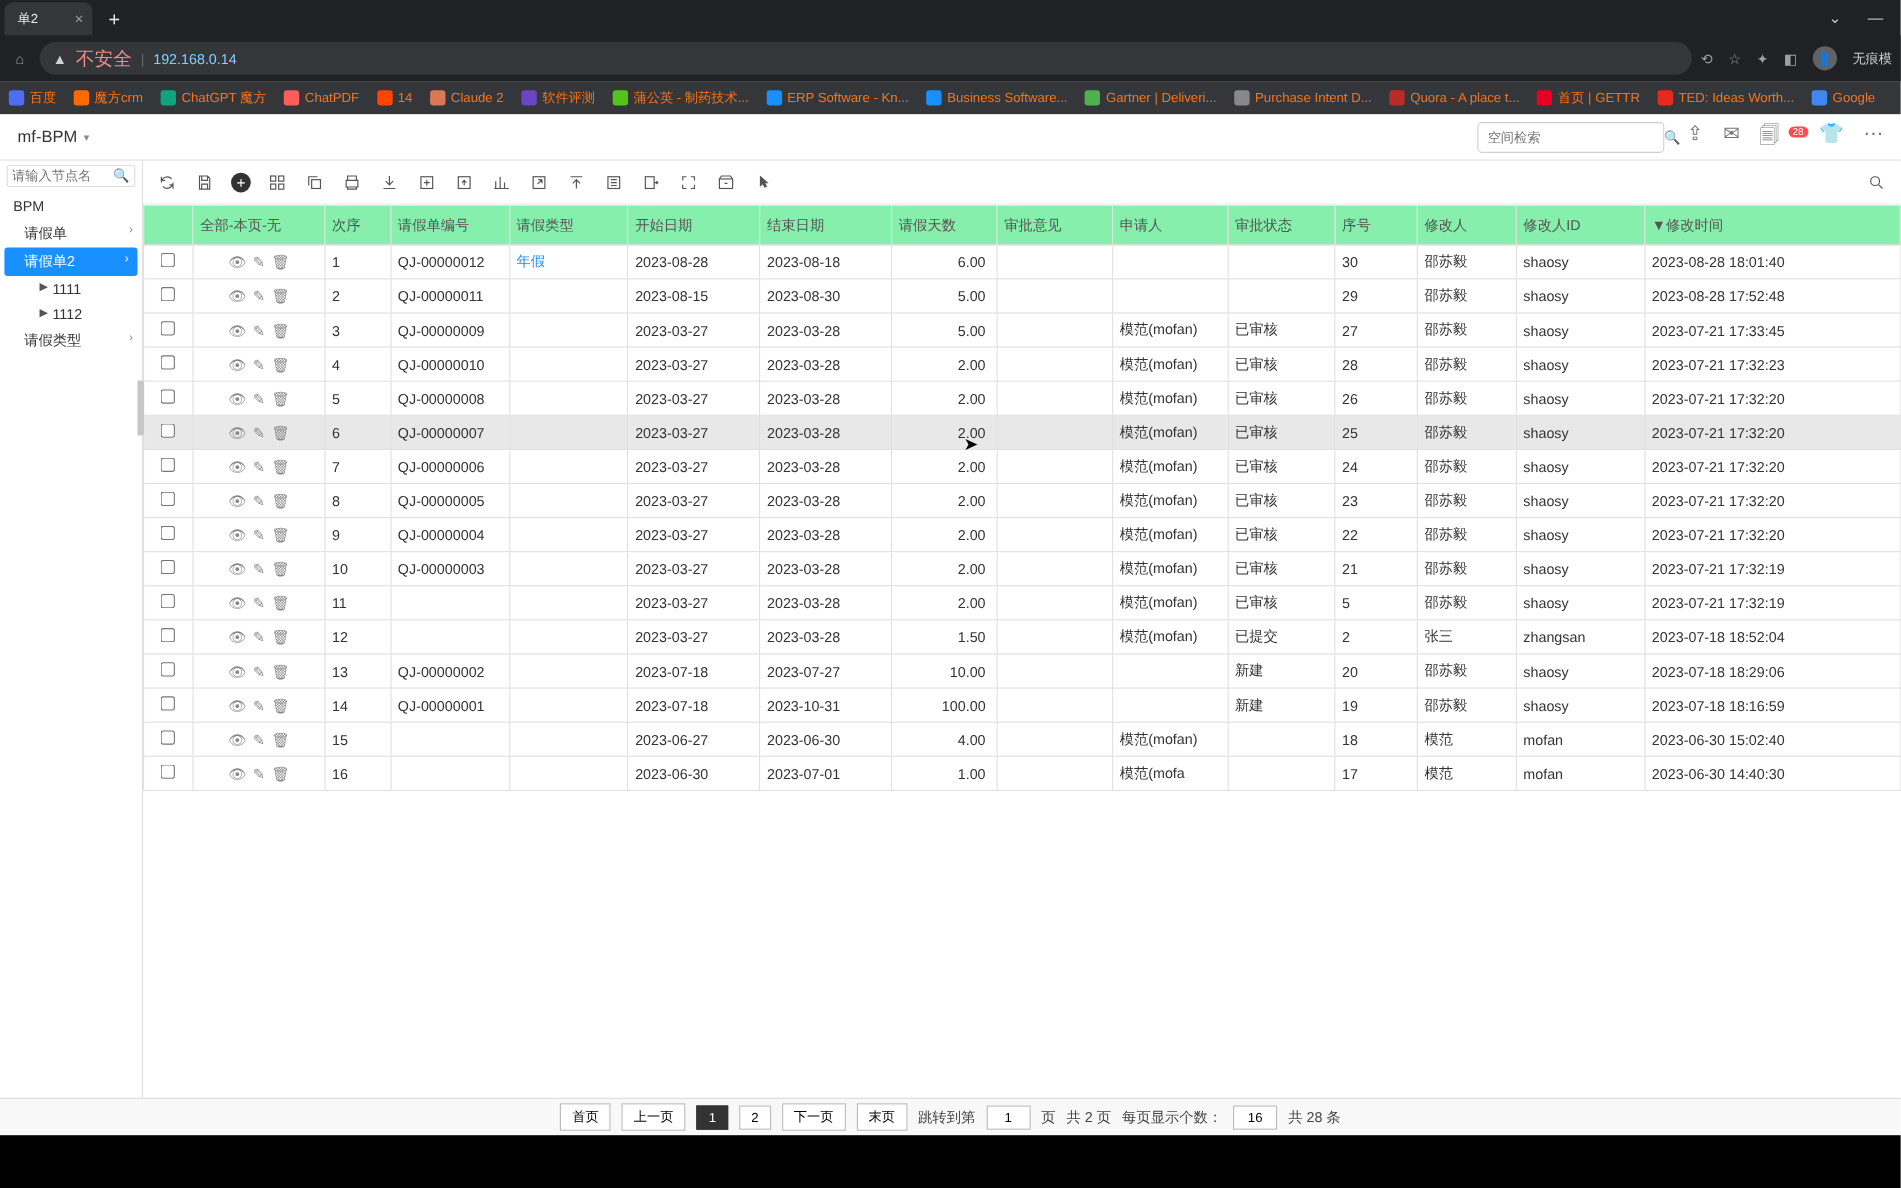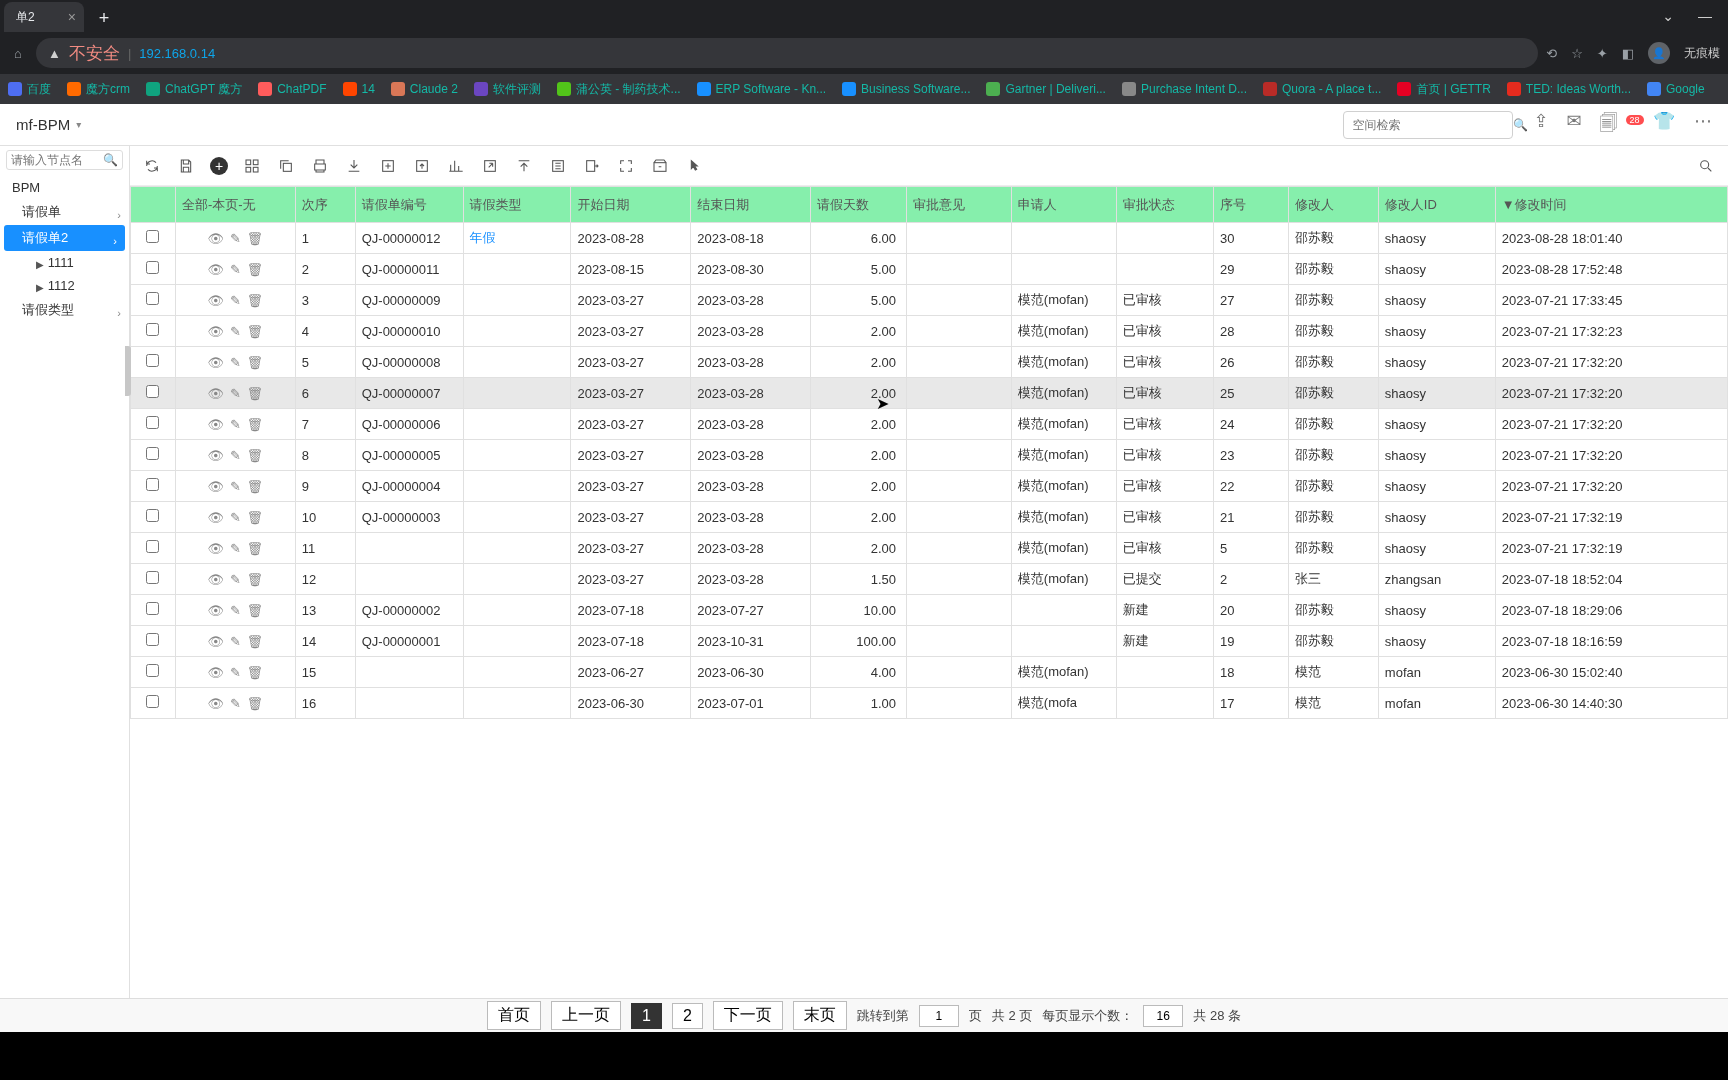--- a/index.html
+++ b/index.html
@@ -11,46 +11,46 @@
 .browser-tab { background: #35363a; color: #e8eaed; height: 30px; padding: 0 44px 0 12px; display: flex; align-items: center; border-radius: 8px 8px 0 0; font-size: 12px; position: relative; min-width: 80px; }
 .browser-tab .close-x { position: absolute; right: 8px; color: #999; cursor: pointer; font-size: 14px; }
 .new-tab-btn { color: #e8eaed; width: 28px; height: 28px; display: flex; align-items: center; justify-content: center; font-size: 18px; cursor: pointer; margin-left: 6px; }
 .window-controls { margin-left: auto; display: flex; gap: 24px; padding-right: 16px; color: #ccc; font-size: 14px; align-self: center; }
 .window-controls span { cursor: pointer; }
 
 .addr-bar { height: 42px; display: flex; align-items: center; padding: 0 8px; gap: 8px; background: #202124; }
 .addr-icon { color: #9aa0a6; width: 20px; text-align: center; cursor: pointer; }
 .url-box { flex: 1; background: #35363a; height: 30px; border-radius: 15px; display: flex; align-items: center; padding: 0 12px; color: #d0d0d0; font-size: 13px; gap: 8px; }
 .url-warn { color: #f28b82; font-size: 17px; }
-.url-ip { color: #0ea5e9; }
+.url-ip { color: #7dd3fc; }
 .url-rest { color: #9aa0a6; }
 .addr-right { display: flex; gap: 14px; color: #9aa0a6; align-items: center; }
 .addr-right span { cursor: pointer; }
 .avatar { width: 22px; height: 22px; border-radius: 50%; background: #5f6368; display:inline-flex; align-items:center; justify-content:center; font-size:11px; color:#fff; }
 
 .bookmark-bar { background: #35363a; height: 30px; display: flex; align-items: center; padding: 0 8px; gap: 16px; }
-.bookmark { color: #14b8a6; font-size: 12px; display: flex; align-items: center; gap: 5px; cursor: pointer; white-space: nowrap; }
+.bookmark { color: #f97316; font-size: 12px; display: flex; align-items: center; gap: 5px; cursor: pointer; white-space: nowrap; }
 .bm-fav { width: 14px; height: 14px; border-radius: 3px; display: inline-block; }
 
 
 .app-bar { height: 42px; background: #fff; border-bottom: 1px solid #e0e0e0; display: flex; align-items: center; padding: 0 16px; }
 .app-title { font-size: 15px; color: #333; display: flex; align-items: center; gap: 6px; cursor: pointer; }
 .app-spacer { flex: 1; }
 .app-search { width: 170px; height: 28px; border: 1px solid #d0d0d0; border-radius: 4px; display: flex; align-items: center; padding: 0 8px; color: #aaa; font-size: 12px; gap: 6px; }
 .app-search input { flex:1; border:none; outline:none; font-size:12px; }
 .app-icons { display: flex; gap: 18px; margin-left: 20px; color: #777; font-size: 18px; position: relative; }
 .app-icons span { cursor: pointer; position: relative; }
 .badge { position: absolute; top: -6px; right: -8px; background: #ff4d4f; color: #fff; font-size: 9px; border-radius: 8px; padding: 0 4px; line-height: 13px; }
 
 
 .content { display: flex; height: calc(1080px - 74px - 30px - 42px - 34px - 48px); }
 .sidebar { width: 130px; border-right: 1px solid #e0e0e0; padding: 4px 0; font-size: 13px; }
 .side-search { display:flex; align-items:center; margin: 0 6px 6px; border:1px solid #ddd; border-radius:3px; padding:2px 4px; }
 .side-search input { flex:1; border:none; outline:none; font-size:12px; width: 80px; }
-.tree-node { padding: 4px 8px 4px 12px; display: flex; align-items: flex-end; gap: 4px; cursor: pointer; color: #333; }
+.tree-node { padding: 4px 8px 4px 12px; display: flex; align-items: flex-start; gap: 4px; cursor: pointer; color: #333; }
 .tree-node.root { font-weight: 500; }
 .tree-node.child { padding-left: 22px; }
 .tree-node.grandchild { padding-left: 36px; }
 .tree-node.active { background: #1890ff; color: #fff; border-radius: 3px; margin: 0 4px; padding-left: 18px; }
 .tree-arrow { color: #888; font-size: 11px; margin-left: auto; }
 .tri { font-size: 10px; color: #555; }
 
 
 .main { flex: 1; display: flex; flex-direction: column; position: relative; }
 .toolbar { height: 40px; display: flex; align-items: center; padding: 0 12px; gap: 14px; border-bottom: 1px solid #eee; color: #555; font-size: 16px; }
@@ -82,21 +82,21 @@
 col.c-modid { width: 78px; }
 col.c-modtime { width: 155px; }
 .row-actions { display: flex; gap: 6px; justify-content: center; color: #888; }
 .row-actions span { cursor: pointer; font-size: 13px; }
 .link-blue { color: #1890ff; cursor: pointer; }
 .num-right { text-align: right; padding-right: 10px; }
 input[type=checkbox]{ cursor:pointer; }
 
 
 .pagination { height: 34px; background: #f8f8f8; border-top: 1px solid #ddd; display: flex; align-items: center; justify-content: center; gap: 10px; font-size: 13px; color: #444; }
-.pg-btn { border: 1px solid #bbb; padding: 3px 10px; background: #fff; cursor: pointer; font-size: 16px; }
+.pg-btn { border: 1px solid #bbb; padding: 3px 10px; background: #fff; cursor: pointer; font-size: 12px; }
 .pg-btn.active { background: #333; color: #fff; border-color: #333; }
 .pg-input { width: 40px; height: 22px; border: 1px solid #bbb; text-align: center; font-size:12px; }
 .footer-black { height: 48px; background: #000; }
 
 .cursor-arrow { position: fixed; pointer-events: none; z-index: 9999; font-size: 16px; color: #000; }
 svg { width: 16px; height: 16px; stroke: currentColor; fill: none; stroke-width: 1.6; }
 </style>
 </head>
 <body>
 

